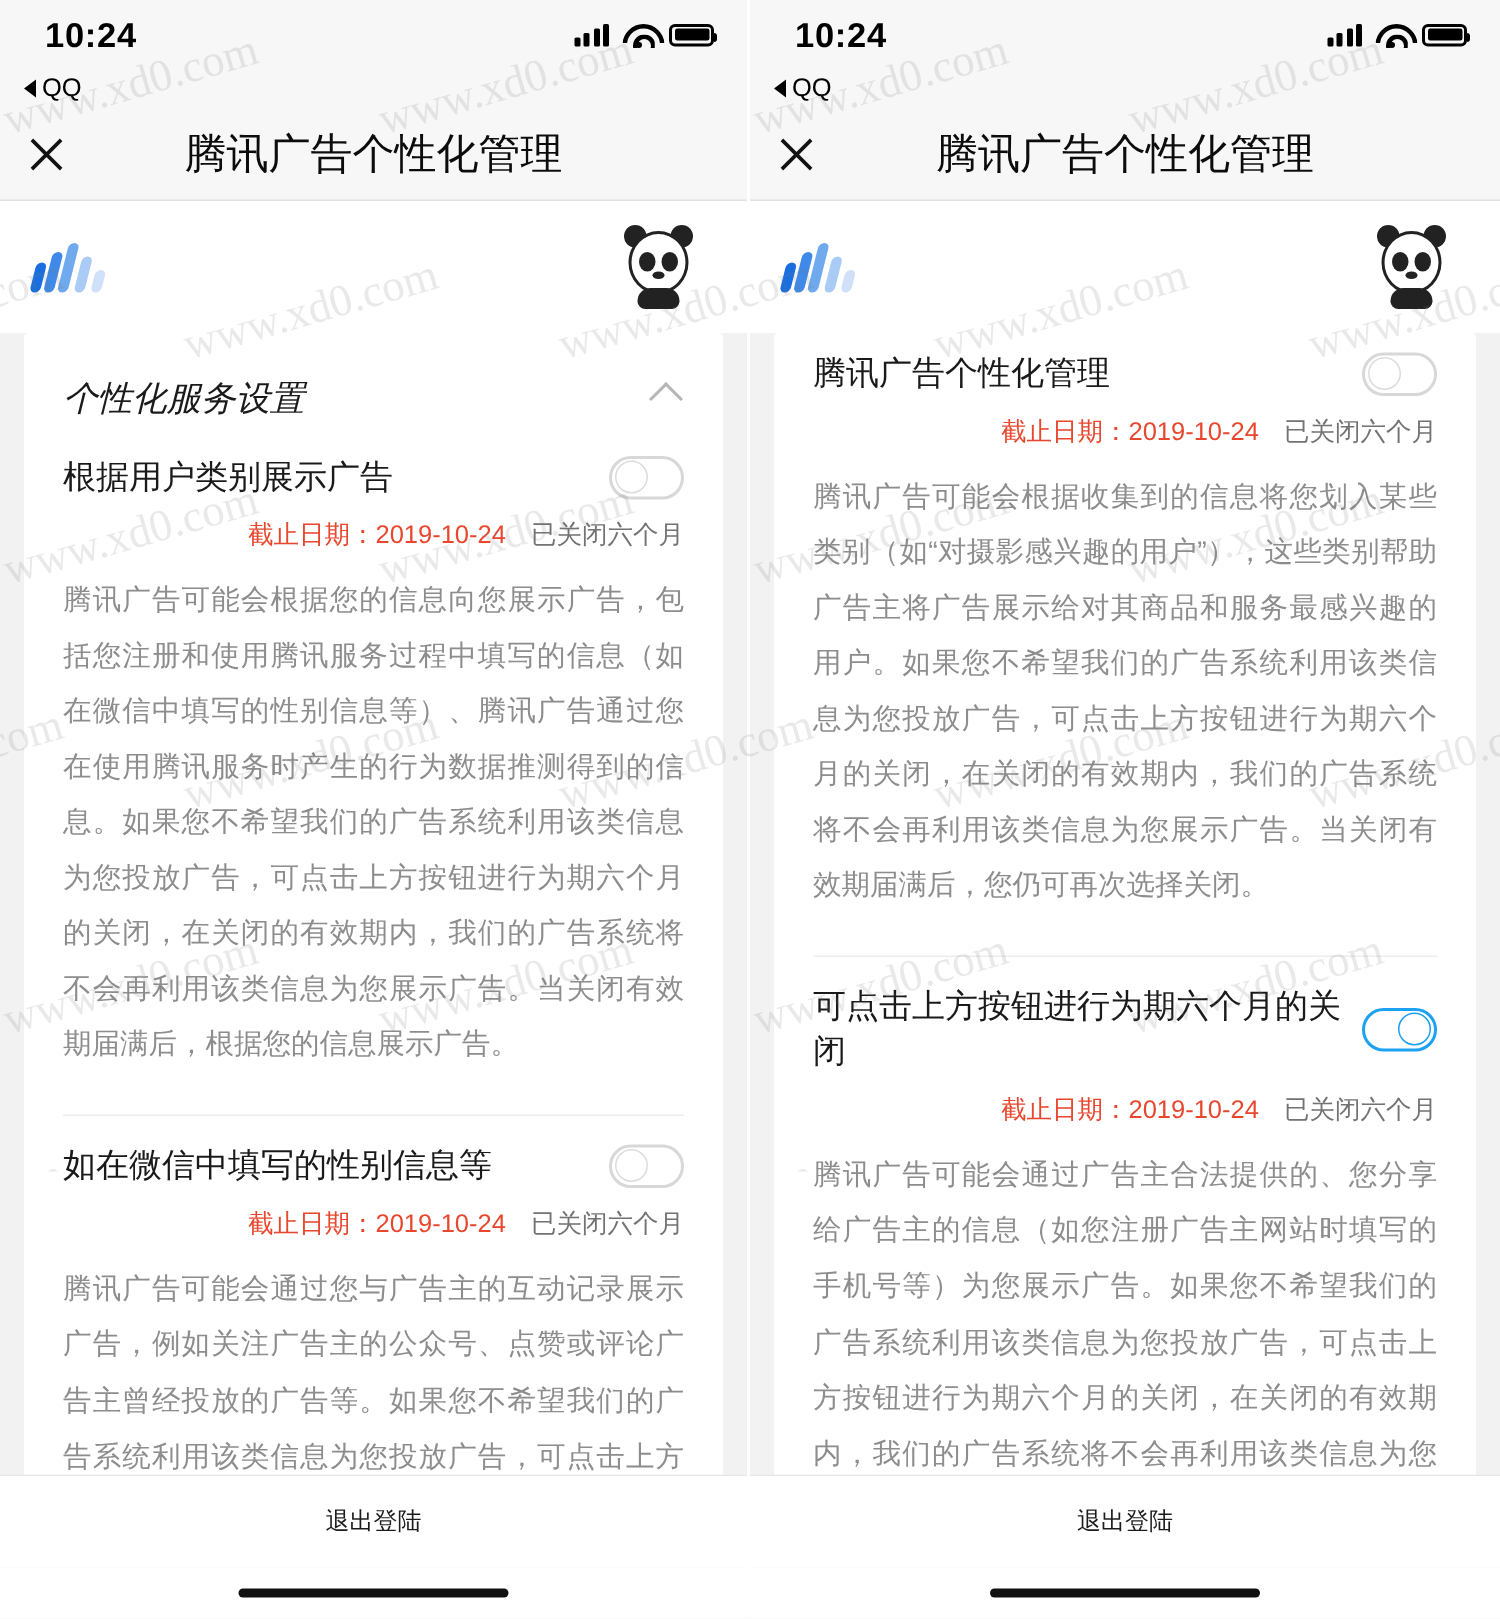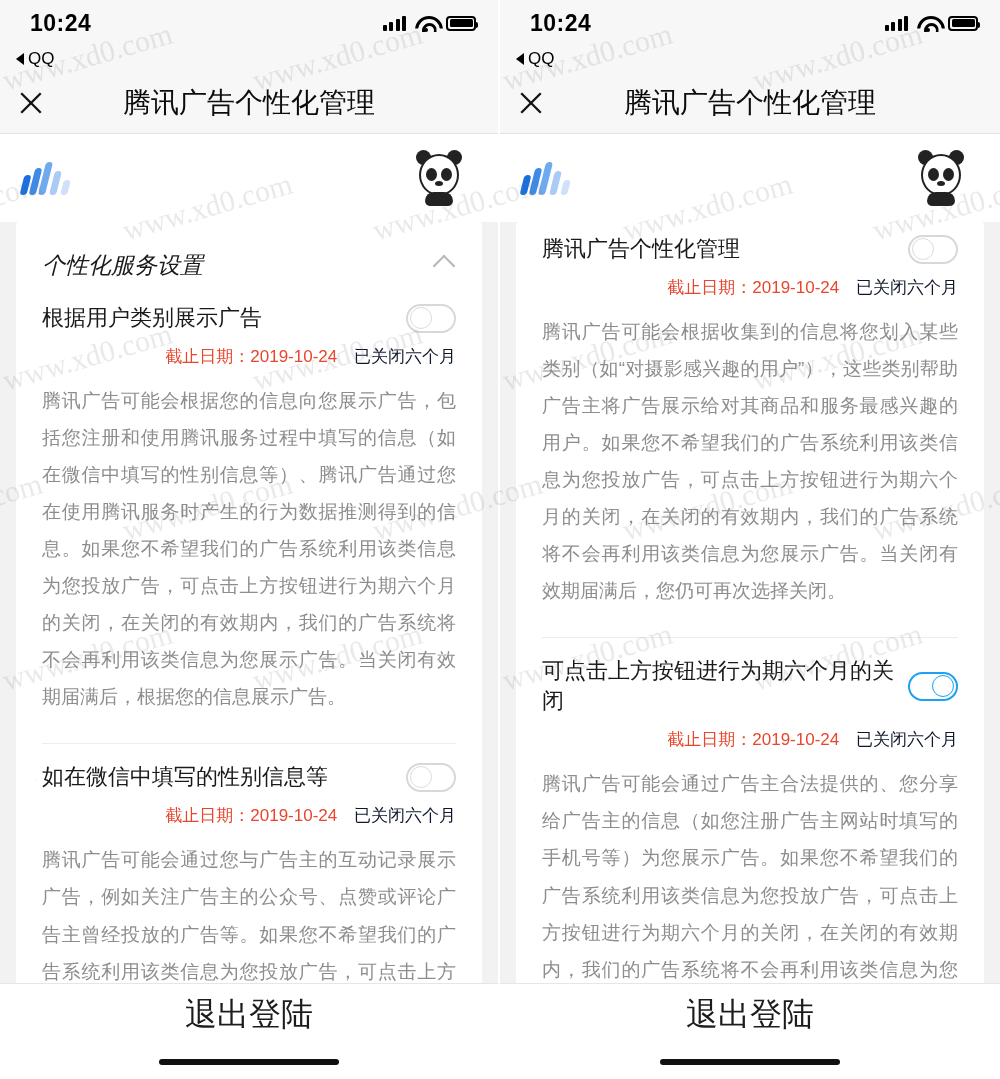--- a/index.html
+++ b/index.html
@@ -152,38 +152,38 @@
   .switch {
     width: 50px; height: 29px; border-radius: 15px;
     background: #fff; border: 2px solid #d8d8d8; position: relative; flex: 0 0 auto;
   }
   .switch i { position:absolute; top:1.5px; left:2px; width:22px; height:22px; border-radius:50%; background:#fff; border:1.5px solid #dcdcdc; }
   .switch.on { border-color: #1da1f2; }
   .switch.on i { left: auto; right: 2px; border-color:#1da1f2; }
 
   .meta { text-align: right; font-size: 17px; margin-top: 12px; }
   .meta .red { color: #e8462d; }
-  .meta .grey { color: #0f172a; margin-left: 12px; margin-top: 38px; }
+  .meta .grey { color: #737373; margin-left: 12px; margin-top: 38px; }
 
   .body-text {
     font-size: 19px; line-height: 1.95;
     color: #8d8d8d;
     margin-top: 14px;
     text-align: justify;
   }
   .divider { height: 1px; background: #ededed; margin: 20px 0 0 0; }
 
   
   .bottombar {
     height: 62px; background: #fff;
     display: flex; align-items: center; justify-content: center;
     border-top: 1px solid #e6e6e6;
     flex: 0 0 auto;
   }
-  .logout { font-size: 32px; color: #1c1c1c; }
+  .logout { font-size: 16px; color: #1c1c1c; }
   .homebar-wrap { height: 34px; background: #fff; display:flex; align-items:center; justify-content:center; flex:0 0 auto;}
   .homebar { width: 180px; height: 6px; background:#111; border-radius:3px; }
 
   
   .wm {
     position: absolute; inset: 0;
     pointer-events: none;
     z-index: 50;
     overflow: hidden;
   }

